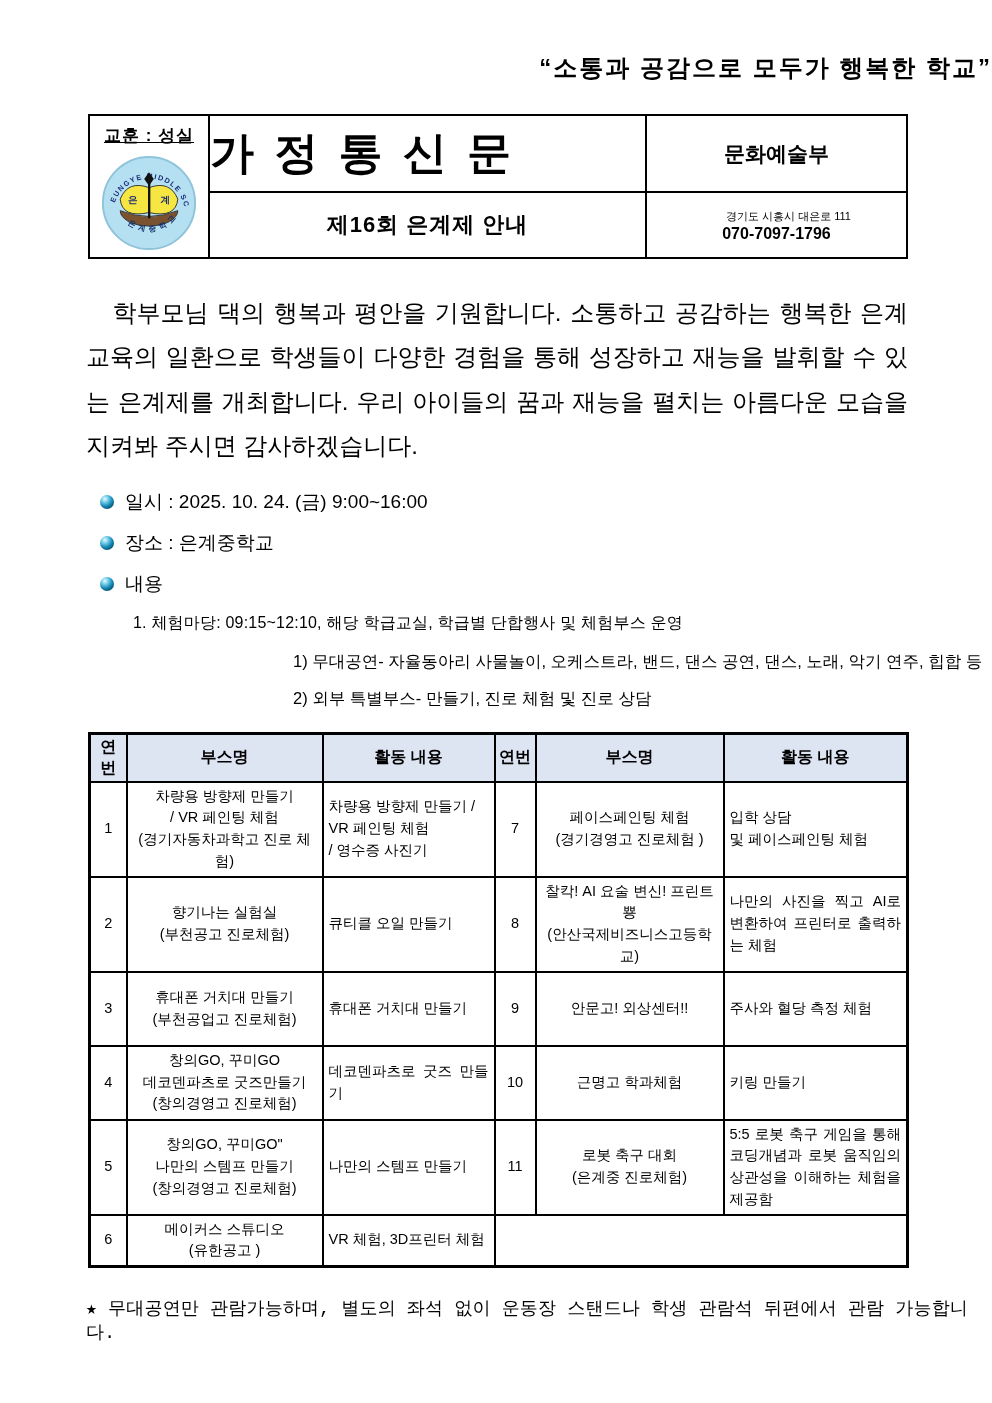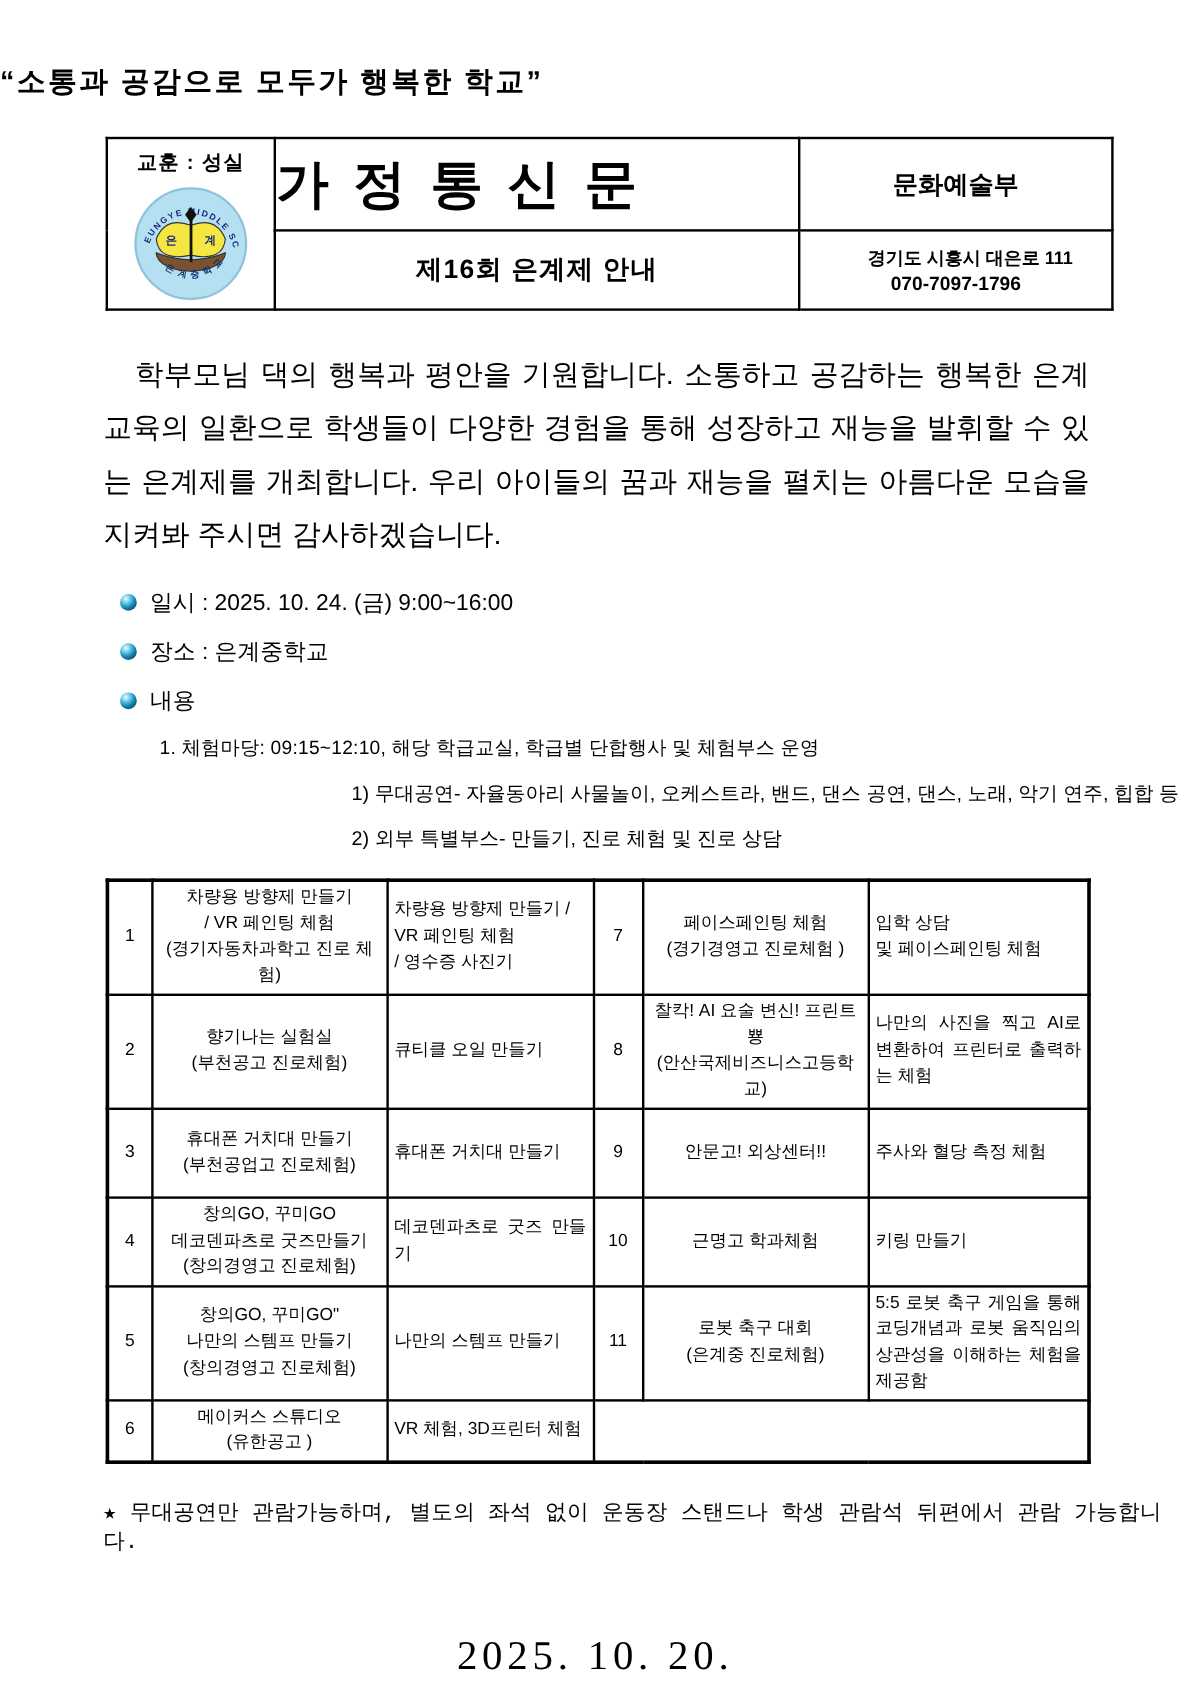--- a/index.html
+++ b/index.html
@@ -8,45 +8,45 @@
     width: 992px; height: 1403px;
     font-family: "Liberation Sans", sans-serif;
     color: #000;
     position: relative;
   }
   .page { width: 992px; height: 1403px; overflow: hidden; }
 
   
   .slogan {
     margin-top: 52px;
-    text-align: left;
+    text-align: right;
     font-size: 24px;
     font-weight: bold;
     letter-spacing: 2px;
   }
 
   
   table.header-table {
     margin: 30px 0 0 88px;
     border-collapse: collapse;
     width: 818px;
     table-layout: fixed;
   }
   table.header-table, table.header-table td { border: 2.5px solid #000; }
-  td.motto-cell { width: 140px; text-align: center; vertical-align: top; padding-top: 8px; }
+  td.motto-cell { width: 120px; text-align: center; vertical-align: top; padding-top: 8px; text-decoration: underline; }
   .motto { font-size: 17px; font-weight: bold; letter-spacing: 1px; }
   .logo-wrap { margin: 8px auto 6px auto; width: 96px; height: 96px; }
   td.title-cell { width: 437px; height: 70px; }
   .main-title { font-size: 44px; font-weight: bold; letter-spacing: 4px; }
   td.subtitle-cell { text-align: center; height: 60px; }
   .sub-title { font-size: 22px; font-weight: bold; letter-spacing: 1px; }
   td.dept-cell { width: 261px; text-align: center; }
   .dept { font-size: 21px; font-weight: bold; }
   td.addr-cell { text-align: center; }
-  .addr { font-size: 15px; font-weight: bold; line-height: 1.7; margin-left: 24px; }
+  .addr { font-size: 11px; font-weight: normal; line-height: 1.7; margin-left: 24px; }
   .phone { font-size: 16px; font-weight: bold; }
 
   
   .intro {
     width: 822px;
     margin: 32px 0 0 86px;
     font-size: 24px;
     line-height: 1.85;
     text-align: justify;
     text-indent: 1.1em;
@@ -186,20 +186,28 @@
   <table class="booth-table">
     <colgroup>
       <col style="width:37px">
         <col style="width:196px">
         <col style="width:172px">
       <col style="width:41px">
         <col style="width:188px">
         <col style="width:184px">
     </colgroup>
     <tbody>
+        <tr style="height:46px">
+      <th>연번</th>
+      <th>부스명</th>
+      <th>활동 내용</th>
+      <th>연번</th>
+      <th>부스명</th>
+      <th>활동 내용</th>
+    </tr>
     <tr style="height:78px">
       <td class="c-no">1</td>
       <td class="c-booth">차량용 방향제 만들기
 / VR 페인팅 체험
 (경기자동차과학고 진로 체험)</td>
       <td class="c-activity">차량용 방향제 만들기 /
 VR 페인팅 체험
 / 영수증 사진기</td>
       <td class="c-no">7</td>
       <td class="c-booth">페이스페인팅 체험

